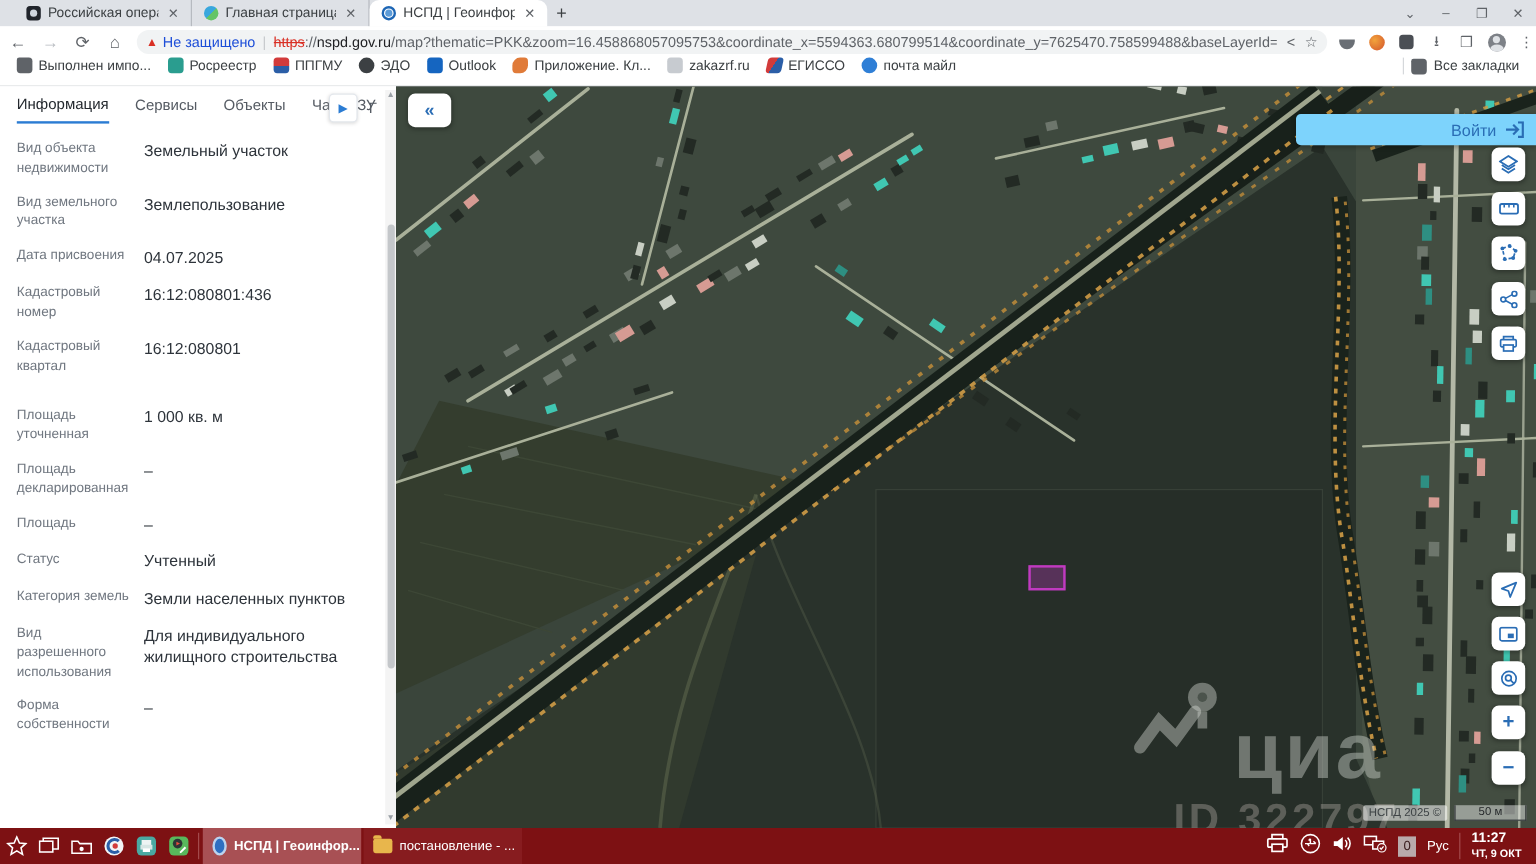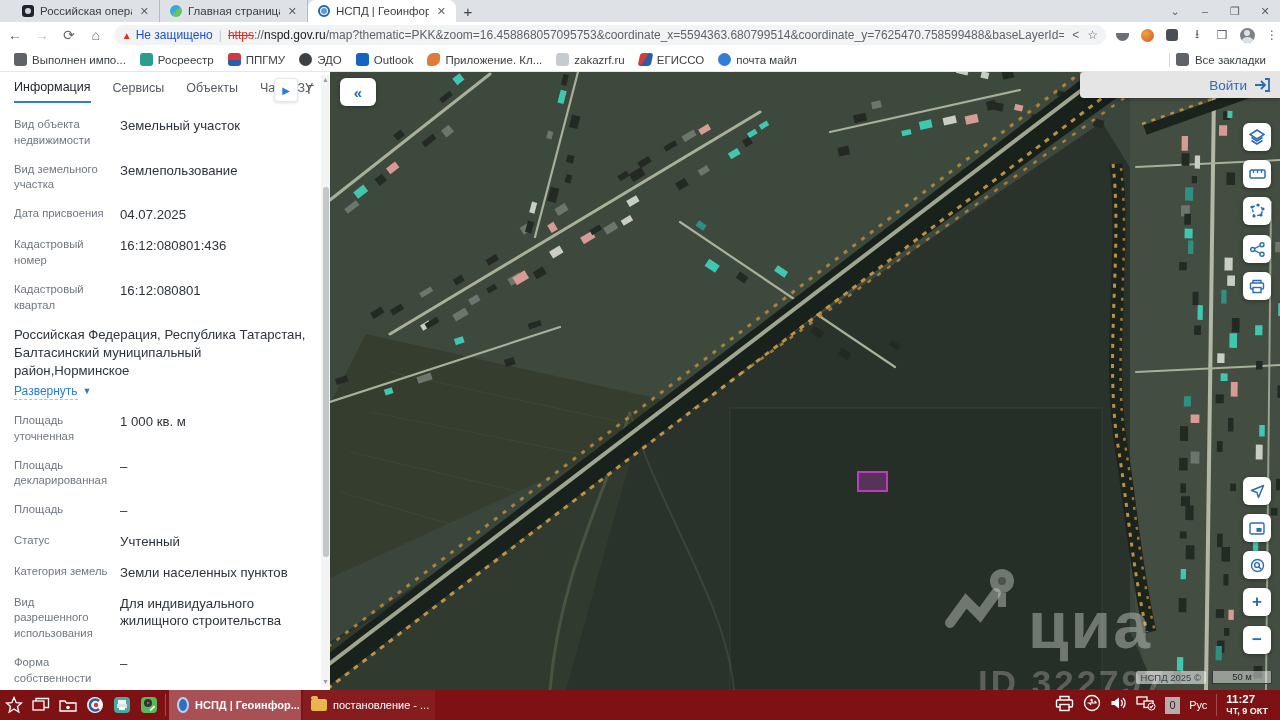--- a/index.html
+++ b/index.html
@@ -36,21 +36,21 @@
   .pill-ic { color:#5f6368; font-size:12px; margin-left:8px; flex:0 0 auto; }
   .extrow { display:flex; align-items:center; margin-left:8px; gap:9px; }
   .ext-ic { width:16px; height:16px; display:flex; align-items:center; justify-content:center; font-size:12px; color:#5f6368; }
   .ext-cup { width:13px; height:8px; background:#6a6f75; border-radius:0 0 8px 8px; margin-top:4px;}
   .ext-ball { width:13px; height:13px; border-radius:50%; background:radial-gradient(circle at 35% 35%,#f2a33c,#d3542b); }
   .ext-puz { width:12px; height:12px; background:#4a4e54; border-radius:3px; }
   .avatar-c { width:15px; height:15px; border-radius:50%; background:#7d8187; position:relative; overflow:hidden;}
   .avatar-c::before{content:"";position:absolute;left:4.5px;top:2.5px;width:6px;height:6px;border-radius:50%;background:#dfe2e6;}
   .avatar-c::after{content:"";position:absolute;left:2px;top:9px;width:11px;height:7px;border-radius:50%;background:#dfe2e6;}
 
-  .bookmarksbar { position:absolute; left:0; top:48px; width:1280px; height:24px; background:#fff; border-bottom:1px solid #e4e6e8; display:flex; align-items:center; font-size:11.5px; color:#3c4043; }
+  .bookmarksbar { position:absolute; left:0; top:48px; width:1280px; height:24px; background:#fff; border-bottom:1px solid #e4e6e8; display:flex; align-items:flex-start; font-size:11.5px; color:#3c4043; }
   .bm { display:flex; align-items:center; gap:5px; margin-left:14px; white-space:nowrap; }
   .bm-ic { width:13px; height:13px; border-radius:3px; flex:0 0 13px; position:relative; }
   .allbm { margin-left:auto; margin-right:14px; display:flex; align-items:center; gap:6px; }
   .bm-vsep { width:1px; height:14px; background:#d5d8db; margin-left:14px; }
 
   
   .content { position:absolute; left:0; top:72px; width:1280px; height:514px; }
 
   .sidebar { position:absolute; left:0; top:0; width:330px; height:618px; background:#fff; overflow:hidden; }
   .stabs { display:flex; align-items:center; margin:8px 0 0 14px; gap:22px; font-size:12.5px; color:#555b63; position:relative; width:300px; }
@@ -68,21 +68,21 @@
 
   .sscroll { position:absolute; right:0; top:3px; width:9px; height:612px; background:#f4f4f4; }
   .sscroll .arr { position:absolute; left:0; width:9px; height:10px; color:#9aa0a6; font-size:7px; text-align:center; line-height:10px; }
   .sscroll .thumb { position:absolute; left:1.5px; top:112px; width:6px; height:370px; background:#c4c7ca; border-radius:3px; }
 
   
   .map { position:absolute; left:330px; top:0; width:950px; height:618px; overflow:hidden; background:#323d34; }
   .map svg.base { position:absolute; left:0; top:0; width:950px; height:618px; }
   .mapbtn { position:absolute; width:28px; height:28px; background:#fff; border-radius:6px; box-shadow:0 1px 4px rgba(0,0,0,.35); display:flex; align-items:center; justify-content:center; color:#2a6db5; }
   .collapse-btn { left:10px; top:6px; width:36px; height:28px; font-size:15px; font-weight:bold; }
-  .login-bar { position:absolute; right:0; top:0; width:200px; height:26px; background:#e5e5e5; border-radius:4px 0 0 4px; box-shadow:0 1px 4px rgba(0,0,0,.3); display:flex; align-items:center; justify-content:flex-end; gap:7px; padding-right:10px; color:#2a6db5; font-size:13.5px;padding-left:28px; }
+  .login-bar { position:absolute; right:0; top:23px; width:200px; height:26px; background:#7dd3fc; border-radius:4px 0 0 4px; box-shadow:0 1px 4px rgba(0,0,0,.3); display:flex; align-items:center; justify-content:flex-end; gap:7px; padding-right:10px; color:#2a6db5; font-size:13.5px;padding-left:28px; }
   .ctrlcol { right:9px; }
   .parcel { position:absolute; left:527px; top:399px; width:31px; height:21px; border:2px solid #c03ac0; background:rgba(192,58,192,.32); }
   .wm { position:absolute; left:610px; top:495px; width:340px; color:rgba(215,220,212,.42); pointer-events:none; }
   .wm-brand { position:absolute; left:88px; top:20px; font-size:66px; font-weight:bold; letter-spacing:2px; white-space:nowrap; }
   .wm-id { position:absolute; left:38px; top:96px; font-size:35px; font-weight:bold; letter-spacing:3px; color:rgba(200,190,185,.34); white-space:nowrap; }
   .attr { position:absolute; right:74px; bottom:6px; font-size:9.5px; color:#3f4446; background:rgba(255,255,255,.55); padding:1px 5px; border-radius:2px; }
   .scalebar { position:absolute; right:8px; bottom:6px; width:60px; font-size:9.5px; color:#26292b; text-align:center; border-left:1.5px solid #34383a; border-right:1.5px solid #34383a; border-bottom:1.5px solid #34383a; background:rgba(255,255,255,.45); line-height:11px; height:13px; }
 
   
   .taskbar { position:absolute; left:0; top:690px; width:1280px; height:30px; background:#7d1113; display:flex; align-items:center; color:#fff; }
@@ -235,27 +235,20 @@
           </div>
         <div class="frow">
             <div class="flabel">Кадастровый номер</div>
             <div class="fvalue">16:12:080801:436</div>
           </div>
         <div class="frow">
             <div class="flabel">Кадастровый квартал</div>
             <div class="fvalue">16:12:080801</div>
           </div>
         <div class="frow">
-          <div class="fvalue">
-            <span>Российская Федерация, Республика Татарстан, Балтасинский муниципальный район,Норминское</span><br>
-            <span class="expand-link">
-                <span class="lbl">Развернуть</span>
-                <span class="chev">▼</span>
-              </span>
-          </div>
         </div>
         <div class="frow">
             <div class="flabel">Площадь уточненная</div>
             <div class="fvalue">1 000 кв. м</div>
           </div>
         <div class="frow">
             <div class="flabel">Площадь декларированная</div>
             <div class="fvalue">–</div>
           </div>
         <div class="frow">

